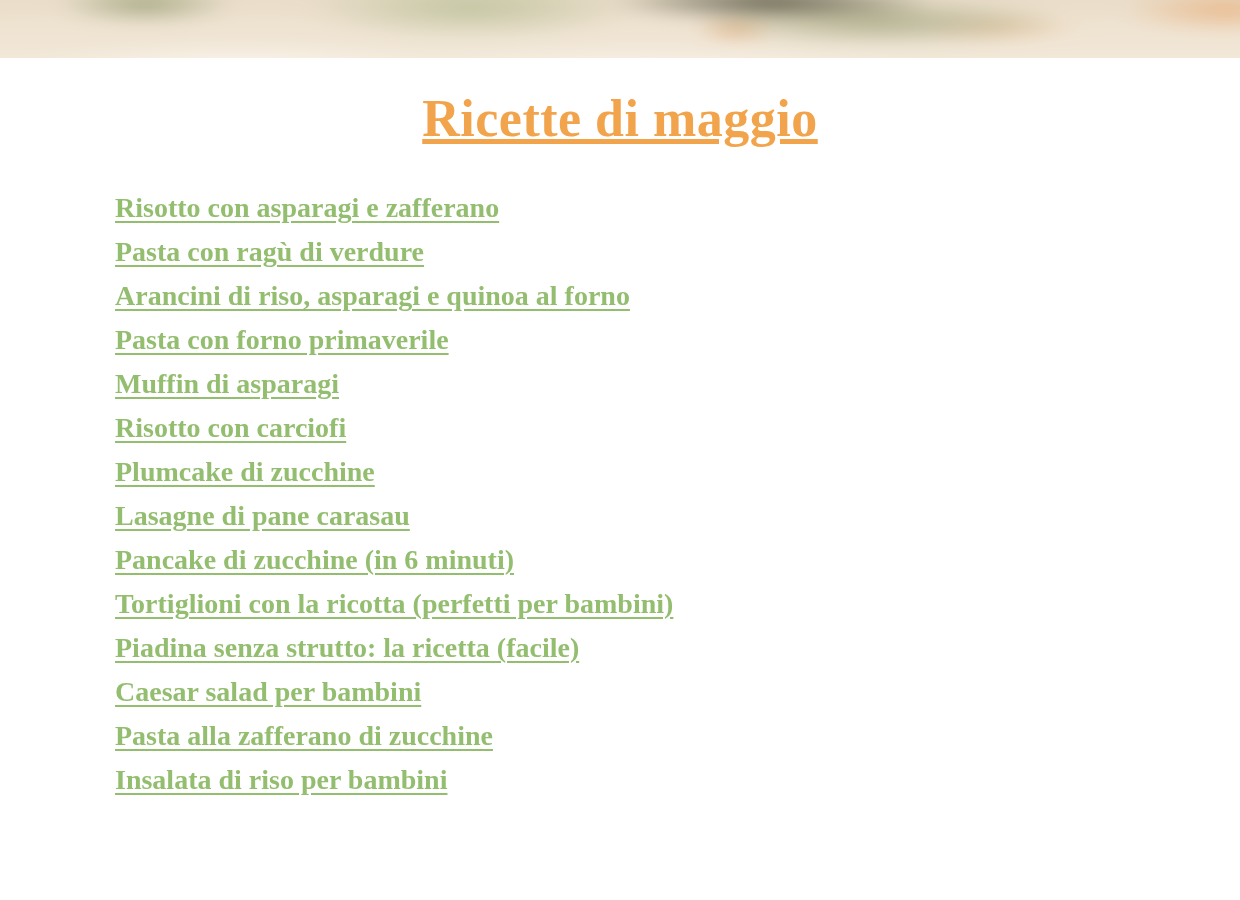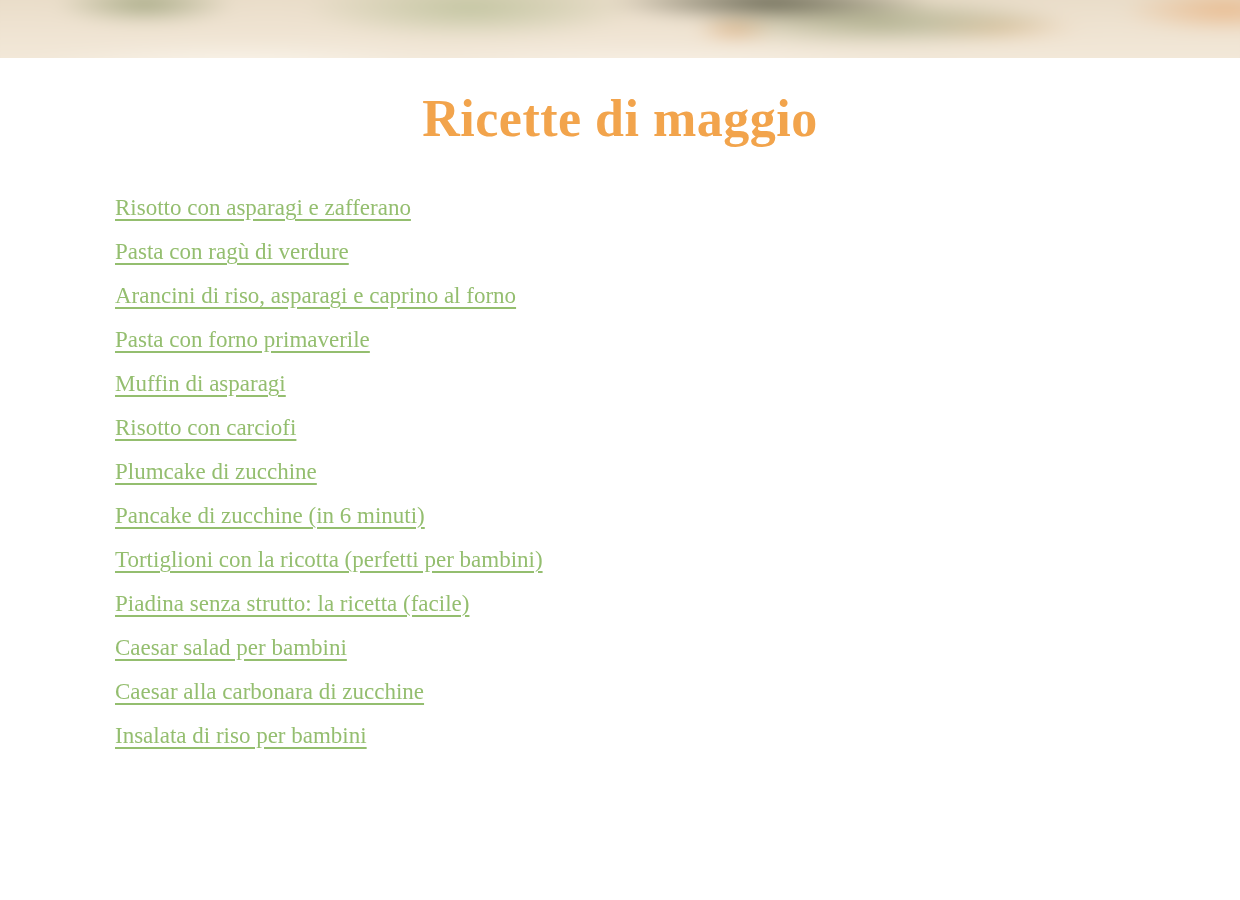--- a/index.html
+++ b/index.html
@@ -40,30 +40,32 @@
   
   .page-title {
     margin: 30px 0 0 0;
     text-align: center;
     font-size: 52px;
     line-height: 62px;
     font-weight: 700;
     letter-spacing: 0.5px;
     color: var(--title-color, #F2A44C);
     font-family: "Liberation Serif", "DejaVu Serif", serif;
+    text-decoration: underline;
   }
 
   
   .recipe-list {
     margin: 46px 0 0 115px;
   }
   .recipe-row {
     margin: 0 0 21px 0;
-    font-size: 23px;
+    font-size: 28px;
     line-height: 23px;
+    font-weight: bold;
   }
   .recipe-link {
     color: var(--link-color, #94BE6F);
     text-decoration: underline;
     text-decoration-thickness: 1.5px;
     text-underline-offset: 4px;
     cursor: pointer;
     font-family: "Liberation Serif", "DejaVu Serif", serif;
   }
 </style>
@@ -72,24 +74,25 @@
 
 <div class="hero">
   <div class="hero-art"></div>
 </div>
 
 <h1 class="page-title">Ricette di maggio</h1>
 
 <div class="recipe-list">
   <p class="recipe-row"><a href="#" class="recipe-link">Risotto con asparagi e zafferano</a></p>
   <p class="recipe-row"><a href="#" class="recipe-link">Pasta con ragù di verdure</a></p>
-  <p class="recipe-row"><a href="#" class="recipe-link">Arancini di riso, asparagi e caprino al forno</a></p>
+  <p class="recipe-row"><a href="#" class="recipe-link">Arancini di riso, asparagi e quinoa al forno</a></p>
   <p class="recipe-row"><a href="#" class="recipe-link">Pasta con forno primaverile</a></p>
   <p class="recipe-row"><a href="#" class="recipe-link">Muffin di asparagi</a></p>
   <p class="recipe-row"><a href="#" class="recipe-link">Risotto con carciofi</a></p>
   <p class="recipe-row"><a href="#" class="recipe-link">Plumcake di zucchine</a></p>
+  <p class="recipe-row"><a href="#" class="recipe-link">Lasagne di pane carasau</a></p>
   <p class="recipe-row"><a href="#" class="recipe-link">Pancake di zucchine (in 6 minuti)</a></p>
   <p class="recipe-row"><a href="#" class="recipe-link">Tortiglioni con la ricotta (perfetti per bambini)</a></p>
   <p class="recipe-row"><a href="#" class="recipe-link">Piadina senza strutto: la ricetta (facile)</a></p>
   <p class="recipe-row"><a href="#" class="recipe-link">Caesar salad per bambini</a></p>
-  <p class="recipe-row"><a href="#" class="recipe-link">Caesar alla carbonara di zucchine</a></p>
+  <p class="recipe-row"><a href="#" class="recipe-link">Pasta alla zafferano di zucchine</a></p>
   <p class="recipe-row"><a href="#" class="recipe-link">Insalata di riso per bambini</a></p>
 </div>
 
 </body></html>

